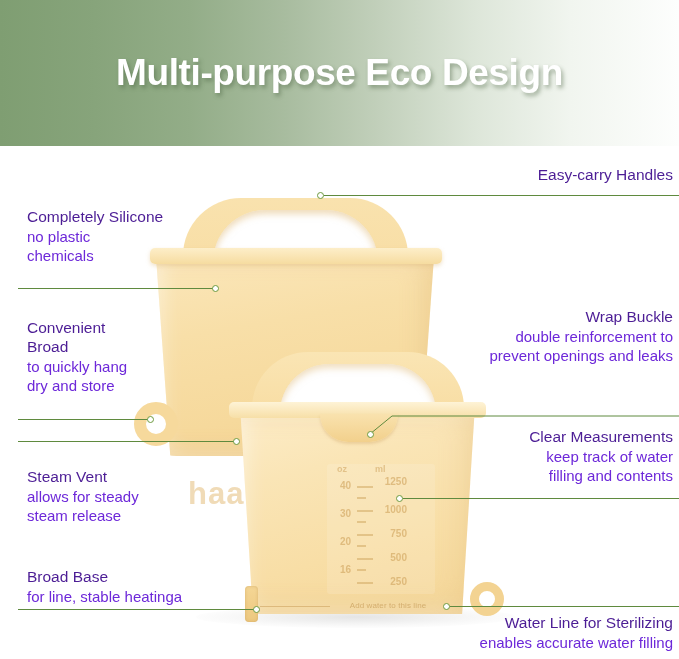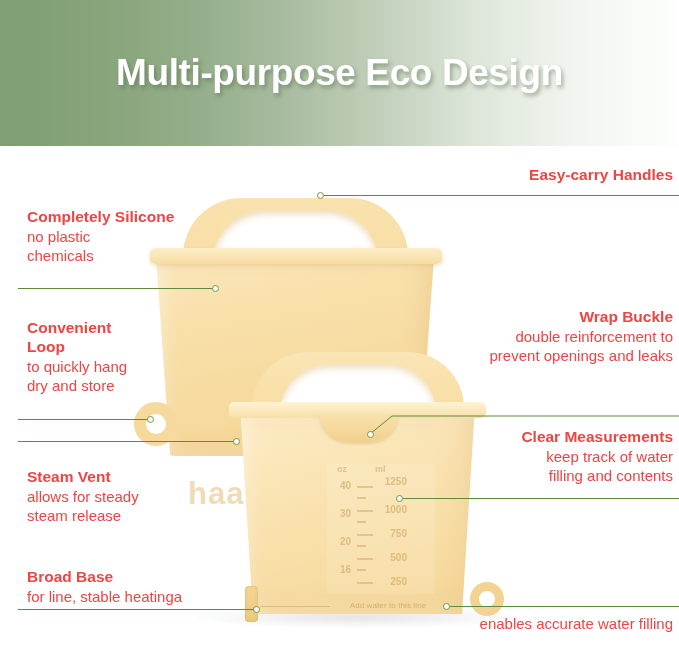--- a/index.html
+++ b/index.html
@@ -25,25 +25,25 @@
     text-shadow:2px 3px 4px rgba(70,95,62,.45);
     white-space:nowrap;
   }
 
   
   #stage{ position:absolute; left:0; top:146px; width:679px; height:513px; background:#fff; }
 
   
   .callout{ position:absolute; }
   .callout .ttl{
-    font-size:15.5px; font-weight:bold; color:#ef4444; line-height:1.22;
+    font-size:15.5px; font-weight:normal; color:#4c1d95; line-height:1.22;
     white-space:pre-line;
   }
   .callout .sub{
-    font-size:15px; color:#ef4444; line-height:1.3; white-space:pre-line;
+    font-size:15px; color:#6d28d9; line-height:1.3; white-space:pre-line;
   }
   .left-callout{ text-align:left;margin-left:9px; }
   .right-callout{ text-align:right; }
 
   
   .conn{ position:absolute; height:1px; background:#5f8a3e; }
   .dot{
     position:absolute; width:7px; height:7px; border-radius:50%;
     background:#ffffff; border:1.3px solid #6d9a3f;
   }
@@ -257,21 +257,21 @@
   </div>
 
   <div class="callout left-callout" style="left:18px; top:62px; width:250px;">
     <div class="ttl">Completely Silicone</div>
     <div class="sub">no plastic
 chemicals</div>
   </div>
 
   <div class="callout left-callout" style="left:18px; top:173px; width:230px;">
     <div class="ttl">Convenient
-Loop</div>
+Broad</div>
     <div class="sub">to quickly hang
 dry and store</div>
   </div>
 
   <div class="callout right-callout" style="right:6px; top:162px; width:300px;">
     <div class="ttl">Wrap Buckle</div>
     <div class="sub">double reinforcement to
 prevent openings and leaks</div>
   </div>
 
@@ -286,16 +286,17 @@
     <div class="sub">keep track of water
 filling and contents</div>
   </div>
 
   <div class="callout left-callout" style="left:18px; top:422px; width:260px;">
     <div class="ttl">Broad Base</div>
     <div class="sub">for line, stable heatinga</div>
   </div>
 
   <div class="callout right-callout" style="right:6px; top:468px; width:320px;">
+    <div class="ttl">Water Line for Sterilizing</div>
     <div class="sub">enables accurate water filling</div>
   </div>
 
 </div>
 
 </body></html>

